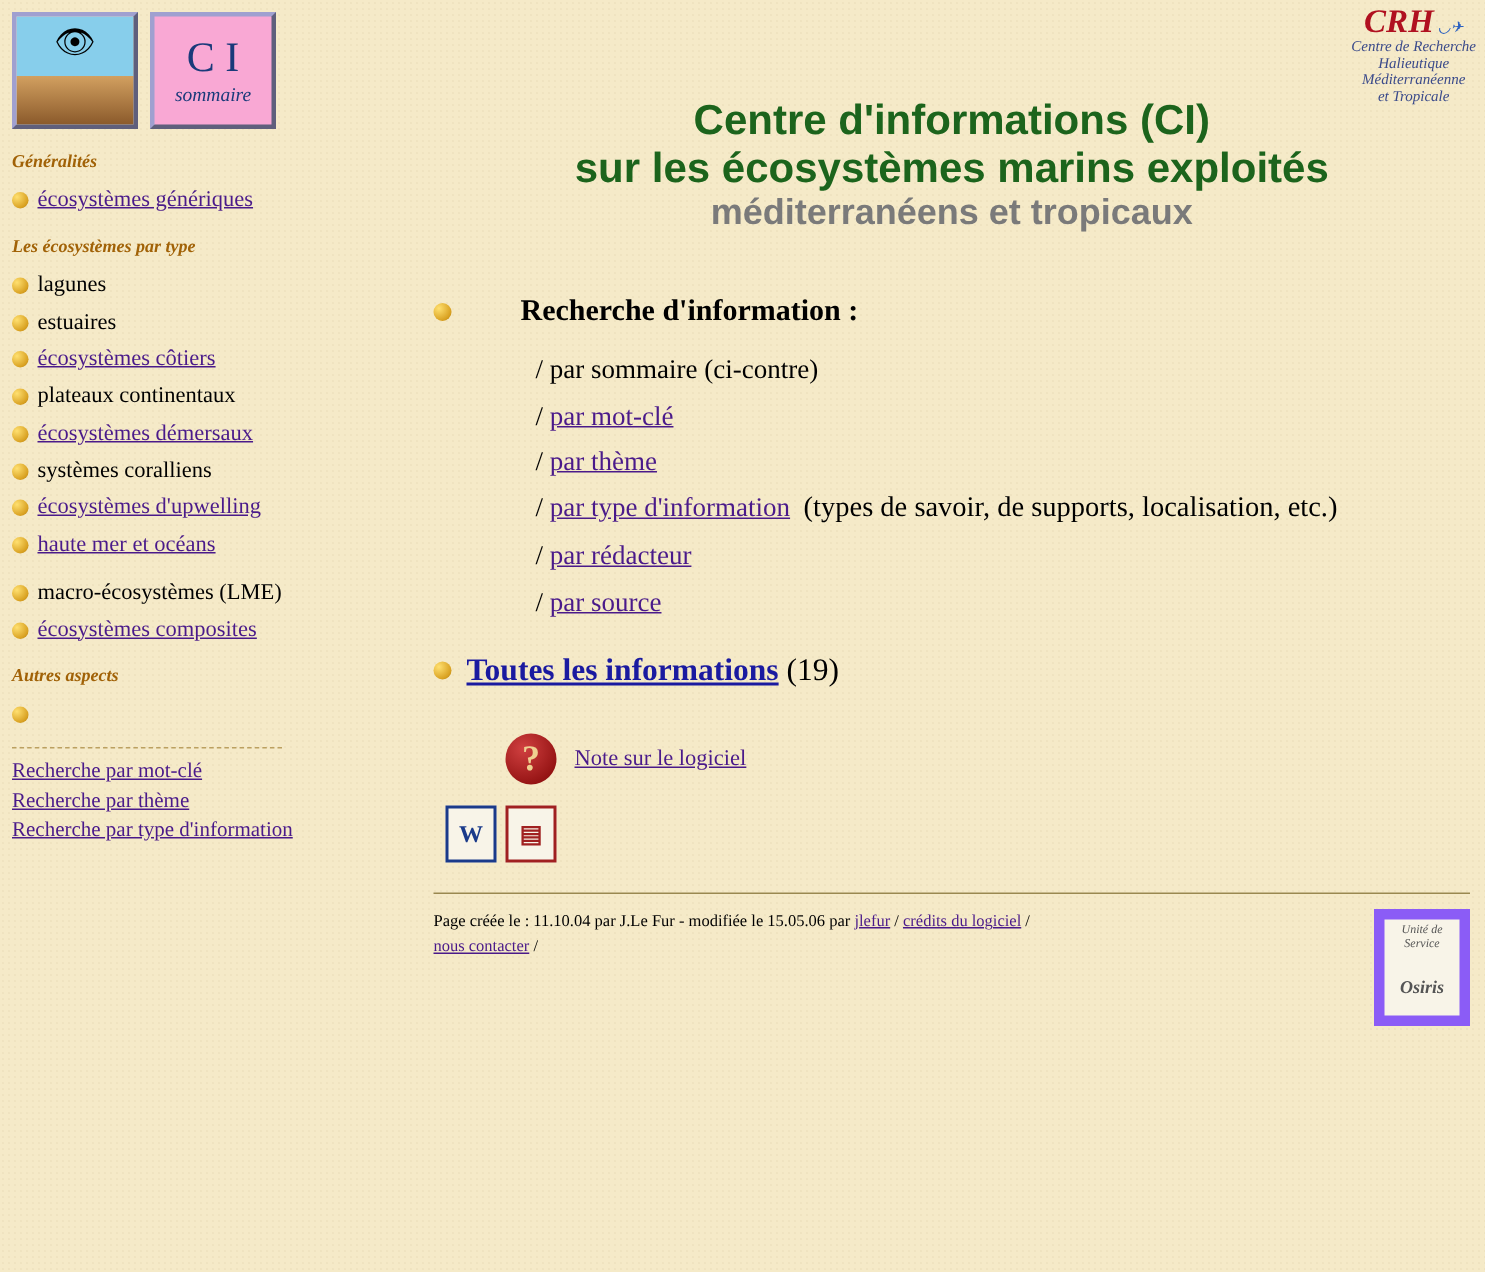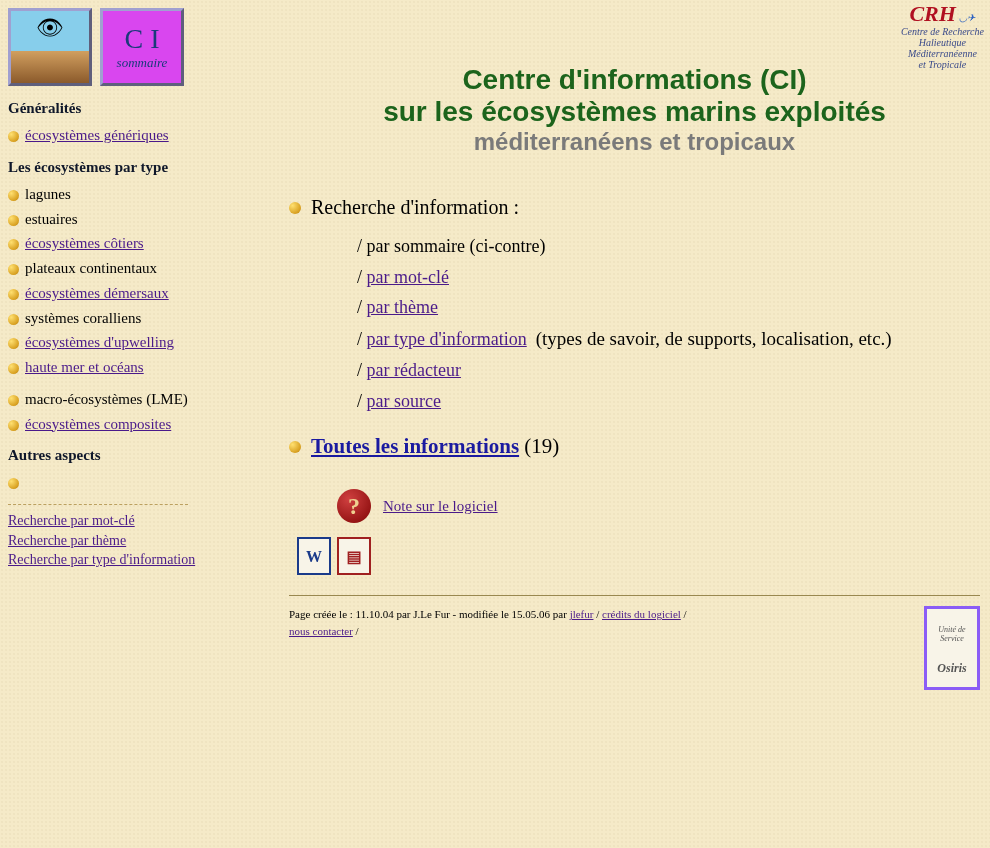--- a/index.html
+++ b/index.html
@@ -45,33 +45,34 @@
     background: linear-gradient(to bottom, #87ceeb 0%, #87ceeb 55%, #d2a060 55%, #8b5a2b 100%);
     position: relative;
   }
   .logo-eye::after {
     content: "👁";
     position: absolute;
     top: 4px;
     font-size: 22px;
   }
   .logo-ci {
-    background: #d946ef;
+    background: #f9a8d4;
     color: #1a3a7a;
     font-family: Georgia, serif;
     font-style: italic;
     flex-direction: column;
   }
   .logo-ci .big { font-size: 28px; font-style: normal; }
   .logo-ci .small { font-size: 13px; }
   .section-heading {
-    color: #0f172a;
-    font-weight: bold;
-    font-size: 15px;
+    color: #a16207;
+    font-weight: bold;
+    font-size: 12px;
     margin: 12px 0 8px 0;
+    font-style: italic;
   }
   .bullet {
     display: inline-block;
     width: 11px;
     height: 11px;
     border-radius: 50%;
     background: radial-gradient(circle at 30% 30%, #ffe070, #d8a020 70%, #a07010);
     margin-right: 6px;
     vertical-align: middle;
   }
@@ -141,22 +142,23 @@
   }
   .main-content {
     font-size: 18px;
     margin-left: 0;
     margin-top: 30px;
   }
   .main-heading-row {
     display: flex;
     align-items: center;
     font-size: 20px;
-    font-weight: normal;
+    font-weight: bold;
     margin-bottom: 12px;
+    gap: 36px;
   }
   .m-bullet {
     display: inline-block;
     width: 12px;
     height: 12px;
     border-radius: 50%;
     background: radial-gradient(circle at 30% 30%, #ffe070, #d8a020 70%, #a07010);
     margin-right: 10px;
   }
   .search-list {
@@ -222,25 +224,25 @@
     border-top: 1px solid #998850;
   }
   .footer-text {
     font-size: 11px;
     line-height: 1.5;
   }
   .osiris-logo {
     float: right;
     width: 50px;
     height: 62px;
-    border: 3px solid #8b5cf6;
+    border: 7px solid #8b5cf6;
     background: #f8f4e8;
     font-size: 8px;
     text-align: center;
-    padding-top: 16px;
+    padding-top: 2px;
     color: #555;
     font-style: italic;
   }
 </style>
 </head>
 <body>
 
 <div class="container">
 
   <div class="sidebar">

